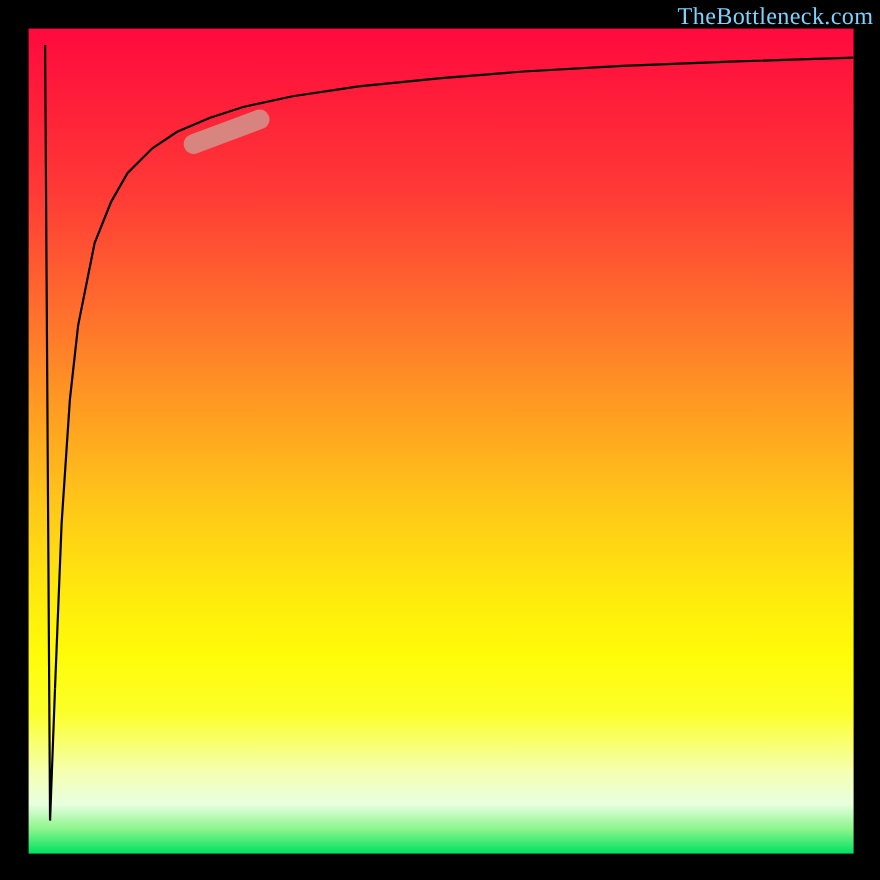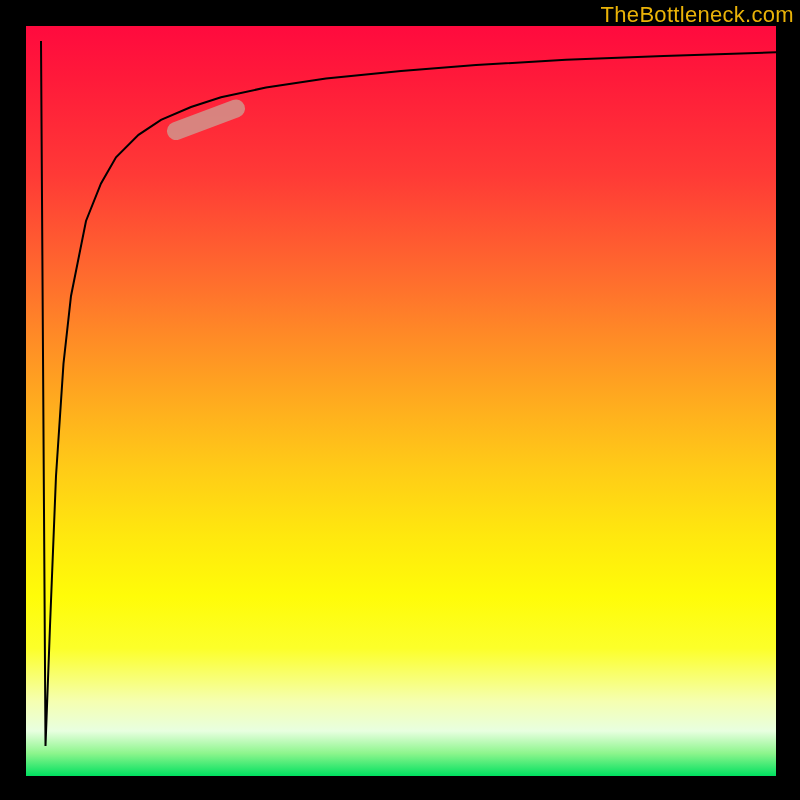--- a/index.html
+++ b/index.html
@@ -30,23 +30,23 @@
       #f5ffb0 90%,
       #e8ffe0 94%,
       #8cf58c 97%,
       #00e060 100%
     );
   }
   .watermark {
     position: absolute;
     top: 2px;
     right: 6px;
-    font-family: Liberation Sans, sans-serif;
+    font-family: Liberation Serif, serif;
     font-size: 22px;
-    color: #eab308;
+    color: #7dd3fc;
     letter-spacing: 0.3px;
     font-weight: 400;
     user-select: none;
   }
   svg.curve-layer {
     position: absolute;
     left: 26px;
     top: 26px;
     width: 750px;
     height: 750px;

